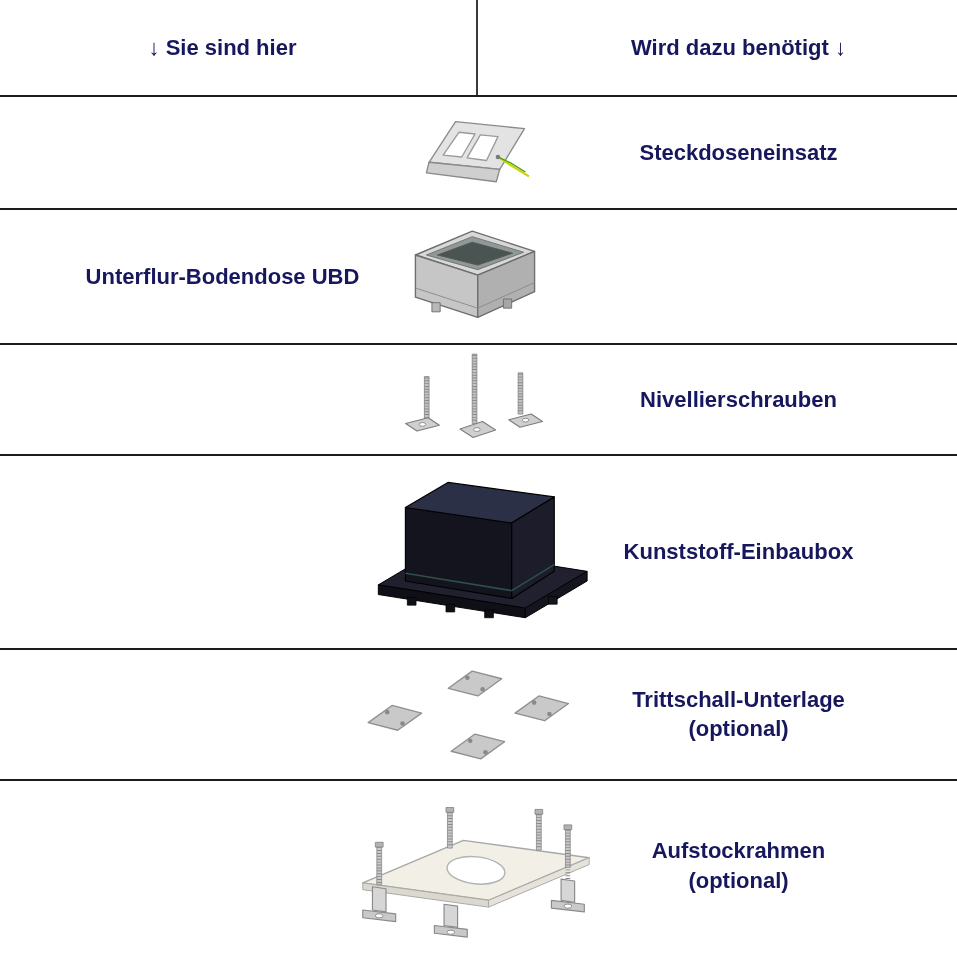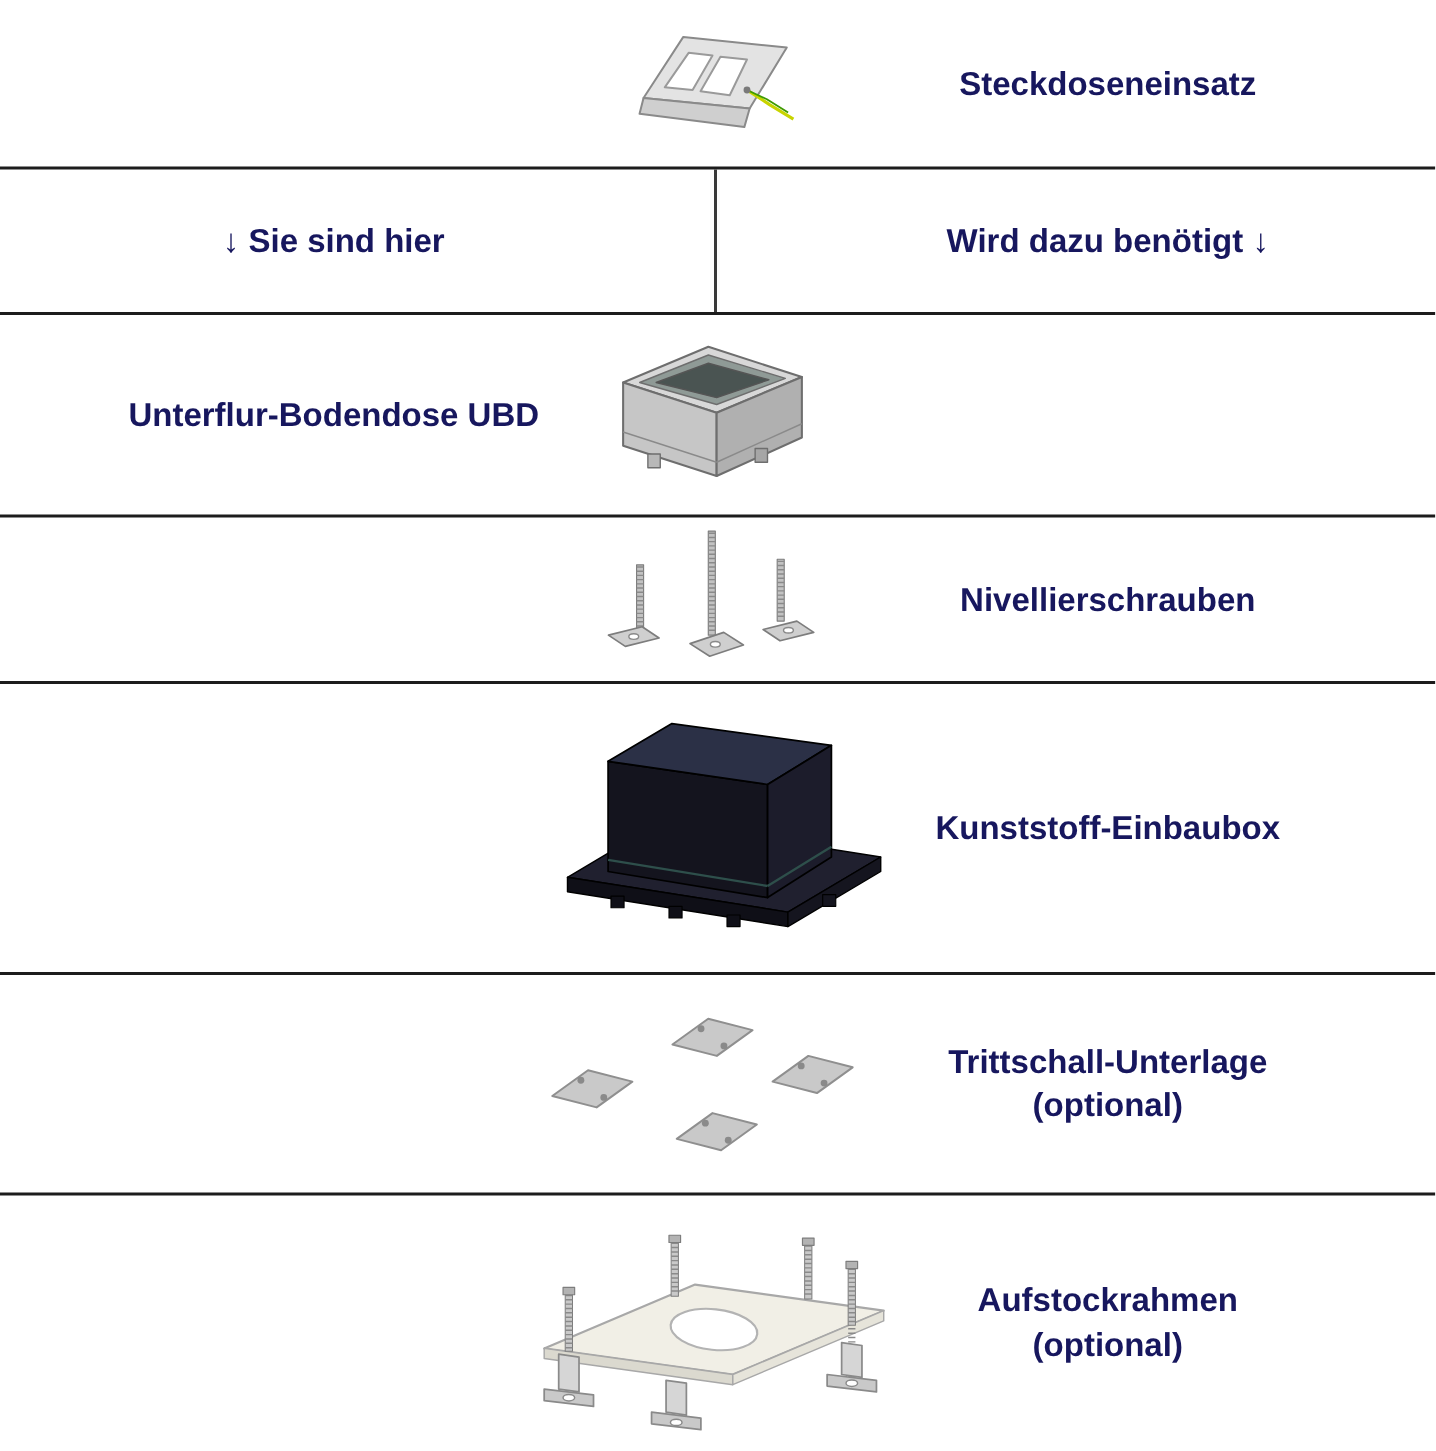--- a/index.html
+++ b/index.html
@@ -8,21 +8,21 @@
   .page {
     position:relative; width:957px; height:967px; background:#ffffff;
     color:#17175e; overflow:hidden;
   }
   .row { position:relative; width:100%; border-bottom:2px solid #1c1c1c; }
   .r-header { height:97px; }
   .r1 { height:113px; }
   .r2 { height:135px;text-decoration:underline; }
   .r3 { height:111px; }
   .r4 { height:194px;padding-left:40px; }
-  .r5 { height:147px; }
+  .r5 { height:131px; }
   .r6 { height:170px; border-bottom:none; }
   .label {
     position:absolute; top:50%; transform:translateY(-50%);
     font-weight:700; font-size:22px; line-height:1.35;
     text-align:center; color:#17175e; white-space:nowrap;
   }
   .left-col  { left:0; width:445px; }
   .right-col { left:520px; width:437px; }
   .vdivider {
     position:absolute; left:476px; top:0; bottom:0; width:2px; background:#3a3a3a;
@@ -30,43 +30,43 @@
   .image-wrap {
     position:absolute; left:475px; top:50%; transform:translate(-50%,-50%);
     line-height:0;
   }
   svg { display:block; }
 </style>
 </head>
 <body>
 
 <div class="page">
+
+  <div class="row r-header">
+    <div class="label left-col">↓ Sie sind hier</div>
+    <div class="vdivider"></div>
+    <div class="label right-col">Wird dazu benötigt ↓</div>
+  </div>
 
   <div class="row r1">
     <div class="image-wrap">
       <svg width="124" height="84" viewBox="0 0 140 95" stroke-linejoin="round">
         <polygon points="18,58 48,12 126,20 98,66" fill="#e3e3e3" stroke="#8a8a8a" stroke-width="1.5"></polygon>
         <polygon points="18,58 98,66 94,80 15,70" fill="#cfcfcf" stroke="#8a8a8a" stroke-width="1.5"></polygon>
         <polygon points="34,50 52,24 70,26 55,52" fill="#ffffff" stroke="#9a9a9a" stroke-width="1.5"></polygon>
         <polygon points="61,53 76,27 96,29 83,56" fill="#ffffff" stroke="#9a9a9a" stroke-width="1.5"></polygon>
         <polyline points="96,52 113,63 131,74" fill="none" stroke="#c8d400" stroke-width="2.4"></polyline>
         <polyline points="96,52 111,59 127,69" fill="none" stroke="#3f9b00" stroke-width="1.4"></polyline>
         <circle cx="96" cy="52" r="2.6" fill="#7a7a7a"></circle>
       </svg>
     </div>
     <div class="label right-col">
       <div>Steckdoseneinsatz</div>
       <div></div>
     </div>
-  </div>
-
-  <div class="row r-header">
-    <div class="label left-col">↓ Sie sind hier</div>
-    <div class="vdivider"></div>
-    <div class="label right-col">Wird dazu benötigt ↓</div>
   </div>
 
   <div class="row r2">
     <div class="label left-col">
       <div>Unterflur-Bodendose UBD</div>
       <div></div>
     </div>
     <div class="image-wrap">
       <svg width="138" height="110" viewBox="0 0 150 120" stroke-linejoin="round">
         <polygon points="10,36 72,10 140,32 78,58" fill="#d8d8d8" stroke="#6e6e6e" stroke-width="1.5"></polygon>

